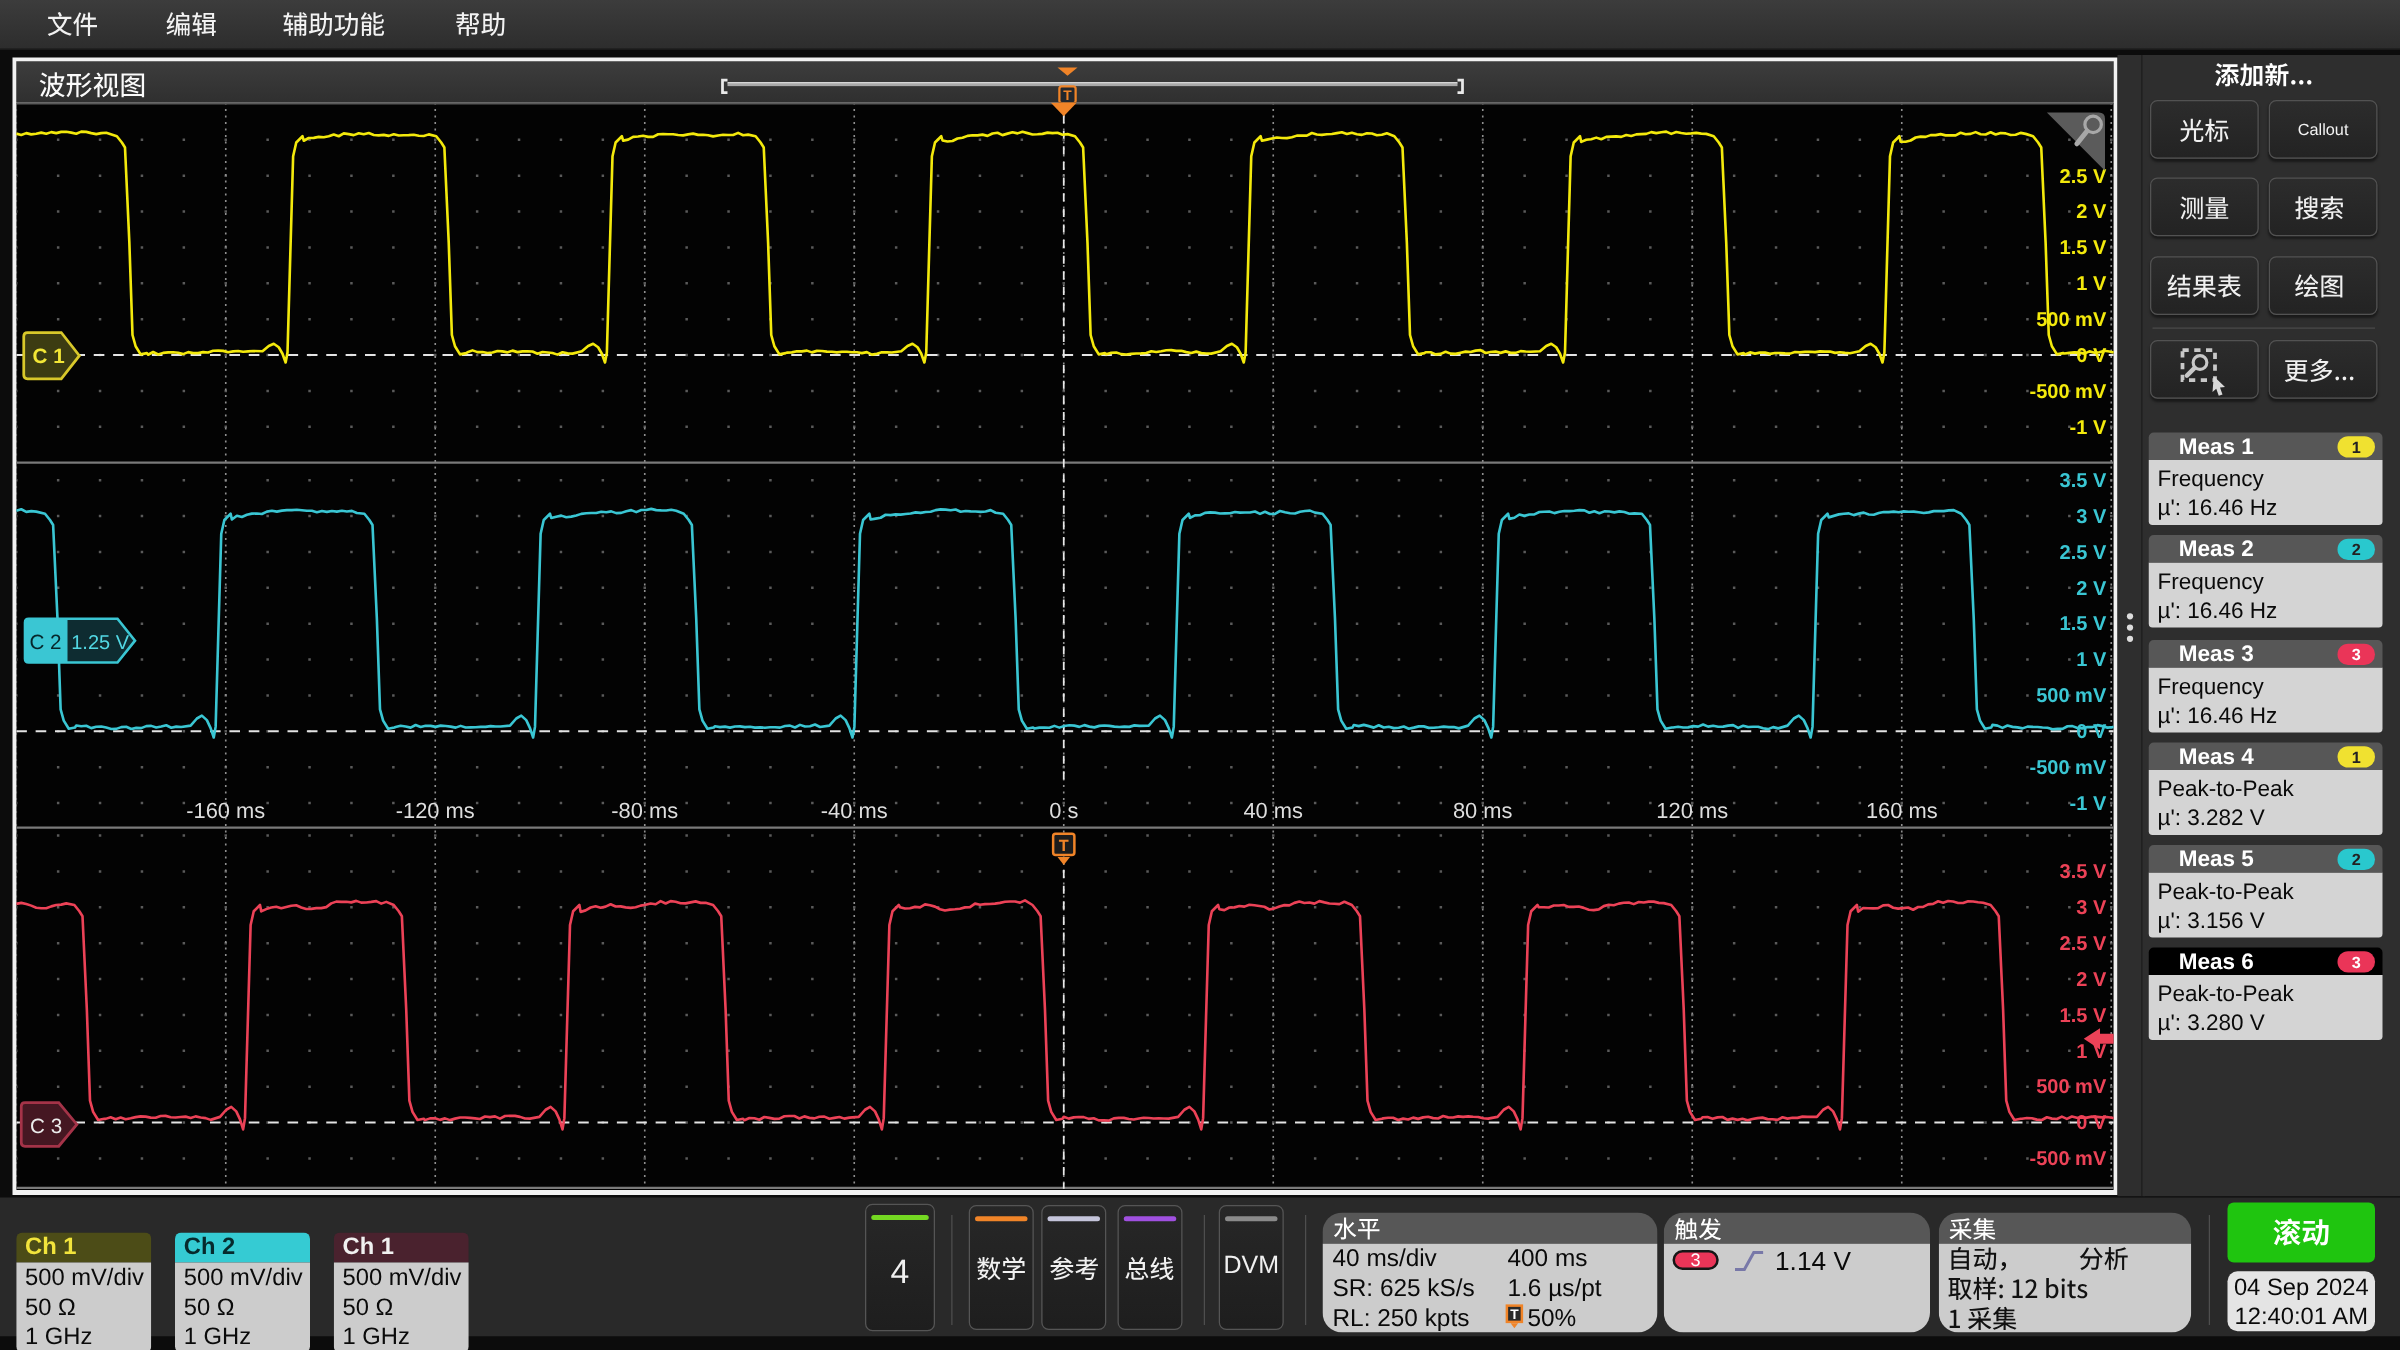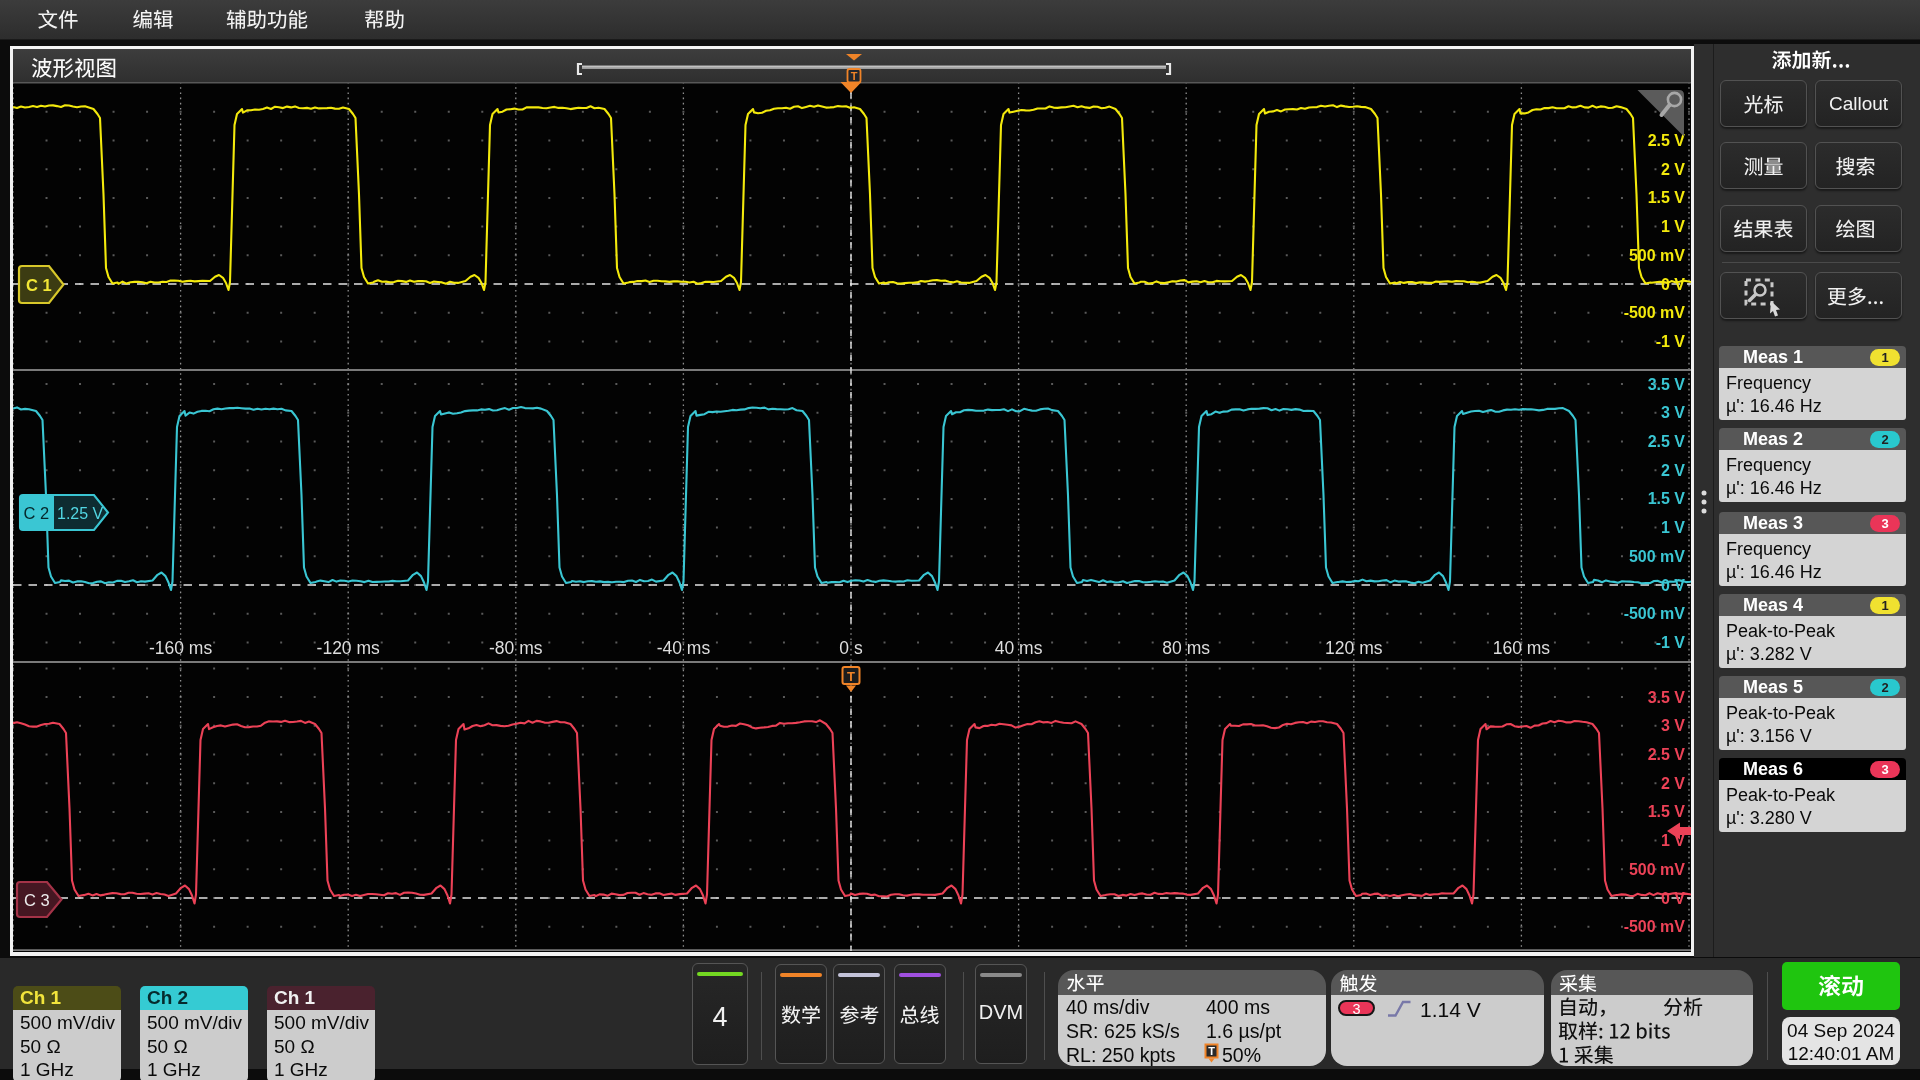--- a/index.html
+++ b/index.html
@@ -3,21 +3,21 @@
 *{margin:0;padding:0;box-sizing:border-box}
 html,body{width:1920px;height:1080px;overflow:hidden;background:#0c0c0c;font-family:"Liberation Sans",sans-serif}
 .abs{position:absolute}
 #menubar{left:0;top:0;width:1920px;height:40px;background:linear-gradient(#3c3c3c,#2d2d2d);border-bottom:1px solid #1a1a1a}
 #wavepanel{left:10px;top:46px;width:1684px;height:910px;background:#f2f2f2}
 #titlebar{left:3px;top:3px;width:1678px;height:33px;background:linear-gradient(#3d3d3d,#2f2f2f)}
 #sidebar{left:1714px;top:44px;width:206px;height:913px;background:#2e2e2e}
 .sbtn{position:absolute;width:87px;height:47px;background:linear-gradient(#2c2c2c,#232323);border:1px solid #525252;border-radius:6px;box-shadow:0 2px 2px rgba(0,0,0,.45)}
 .sbtn.c2{left:101px}
 .sbtn.c1{left:6px}
-#callout{color:#f2f2f2;font-size:19px;text-align:center;line-height:45px}
+#callout{color:#f2f2f2;font-size:13px;text-align:center;line-height:45px}
 .meas{position:absolute;left:5px;width:187px}
 .mhead{height:22px;background:#575757;border-radius:4px 4px 0 0;color:#fff;font-size:18px;font-weight:bold;padding-left:24px;line-height:22px;position:relative}
 .mhead.sel{background:#000}
 .pill{position:absolute;right:6px;top:2.5px;width:30px;height:17px;border-radius:9px;font-size:13px;font-weight:bold;text-align:center;line-height:17px}
 .p1{background:#f0e130;color:#222}
 .p2{background:#29c8ce;color:#222}
 .p3{background:#ea3558;color:#fff}
 .mbody{height:52px;background:#d4d4d4;border-radius:0 0 3px 3px;color:#0a0a0a;font-size:18px;padding:4px 0 0 7px;line-height:22.5px}
 #botbar{left:0;top:958px;width:1920px;height:111px;background:#292929}
 .chb{position:absolute;top:28px;width:108px;height:96px;border-radius:5px;overflow:hidden}

